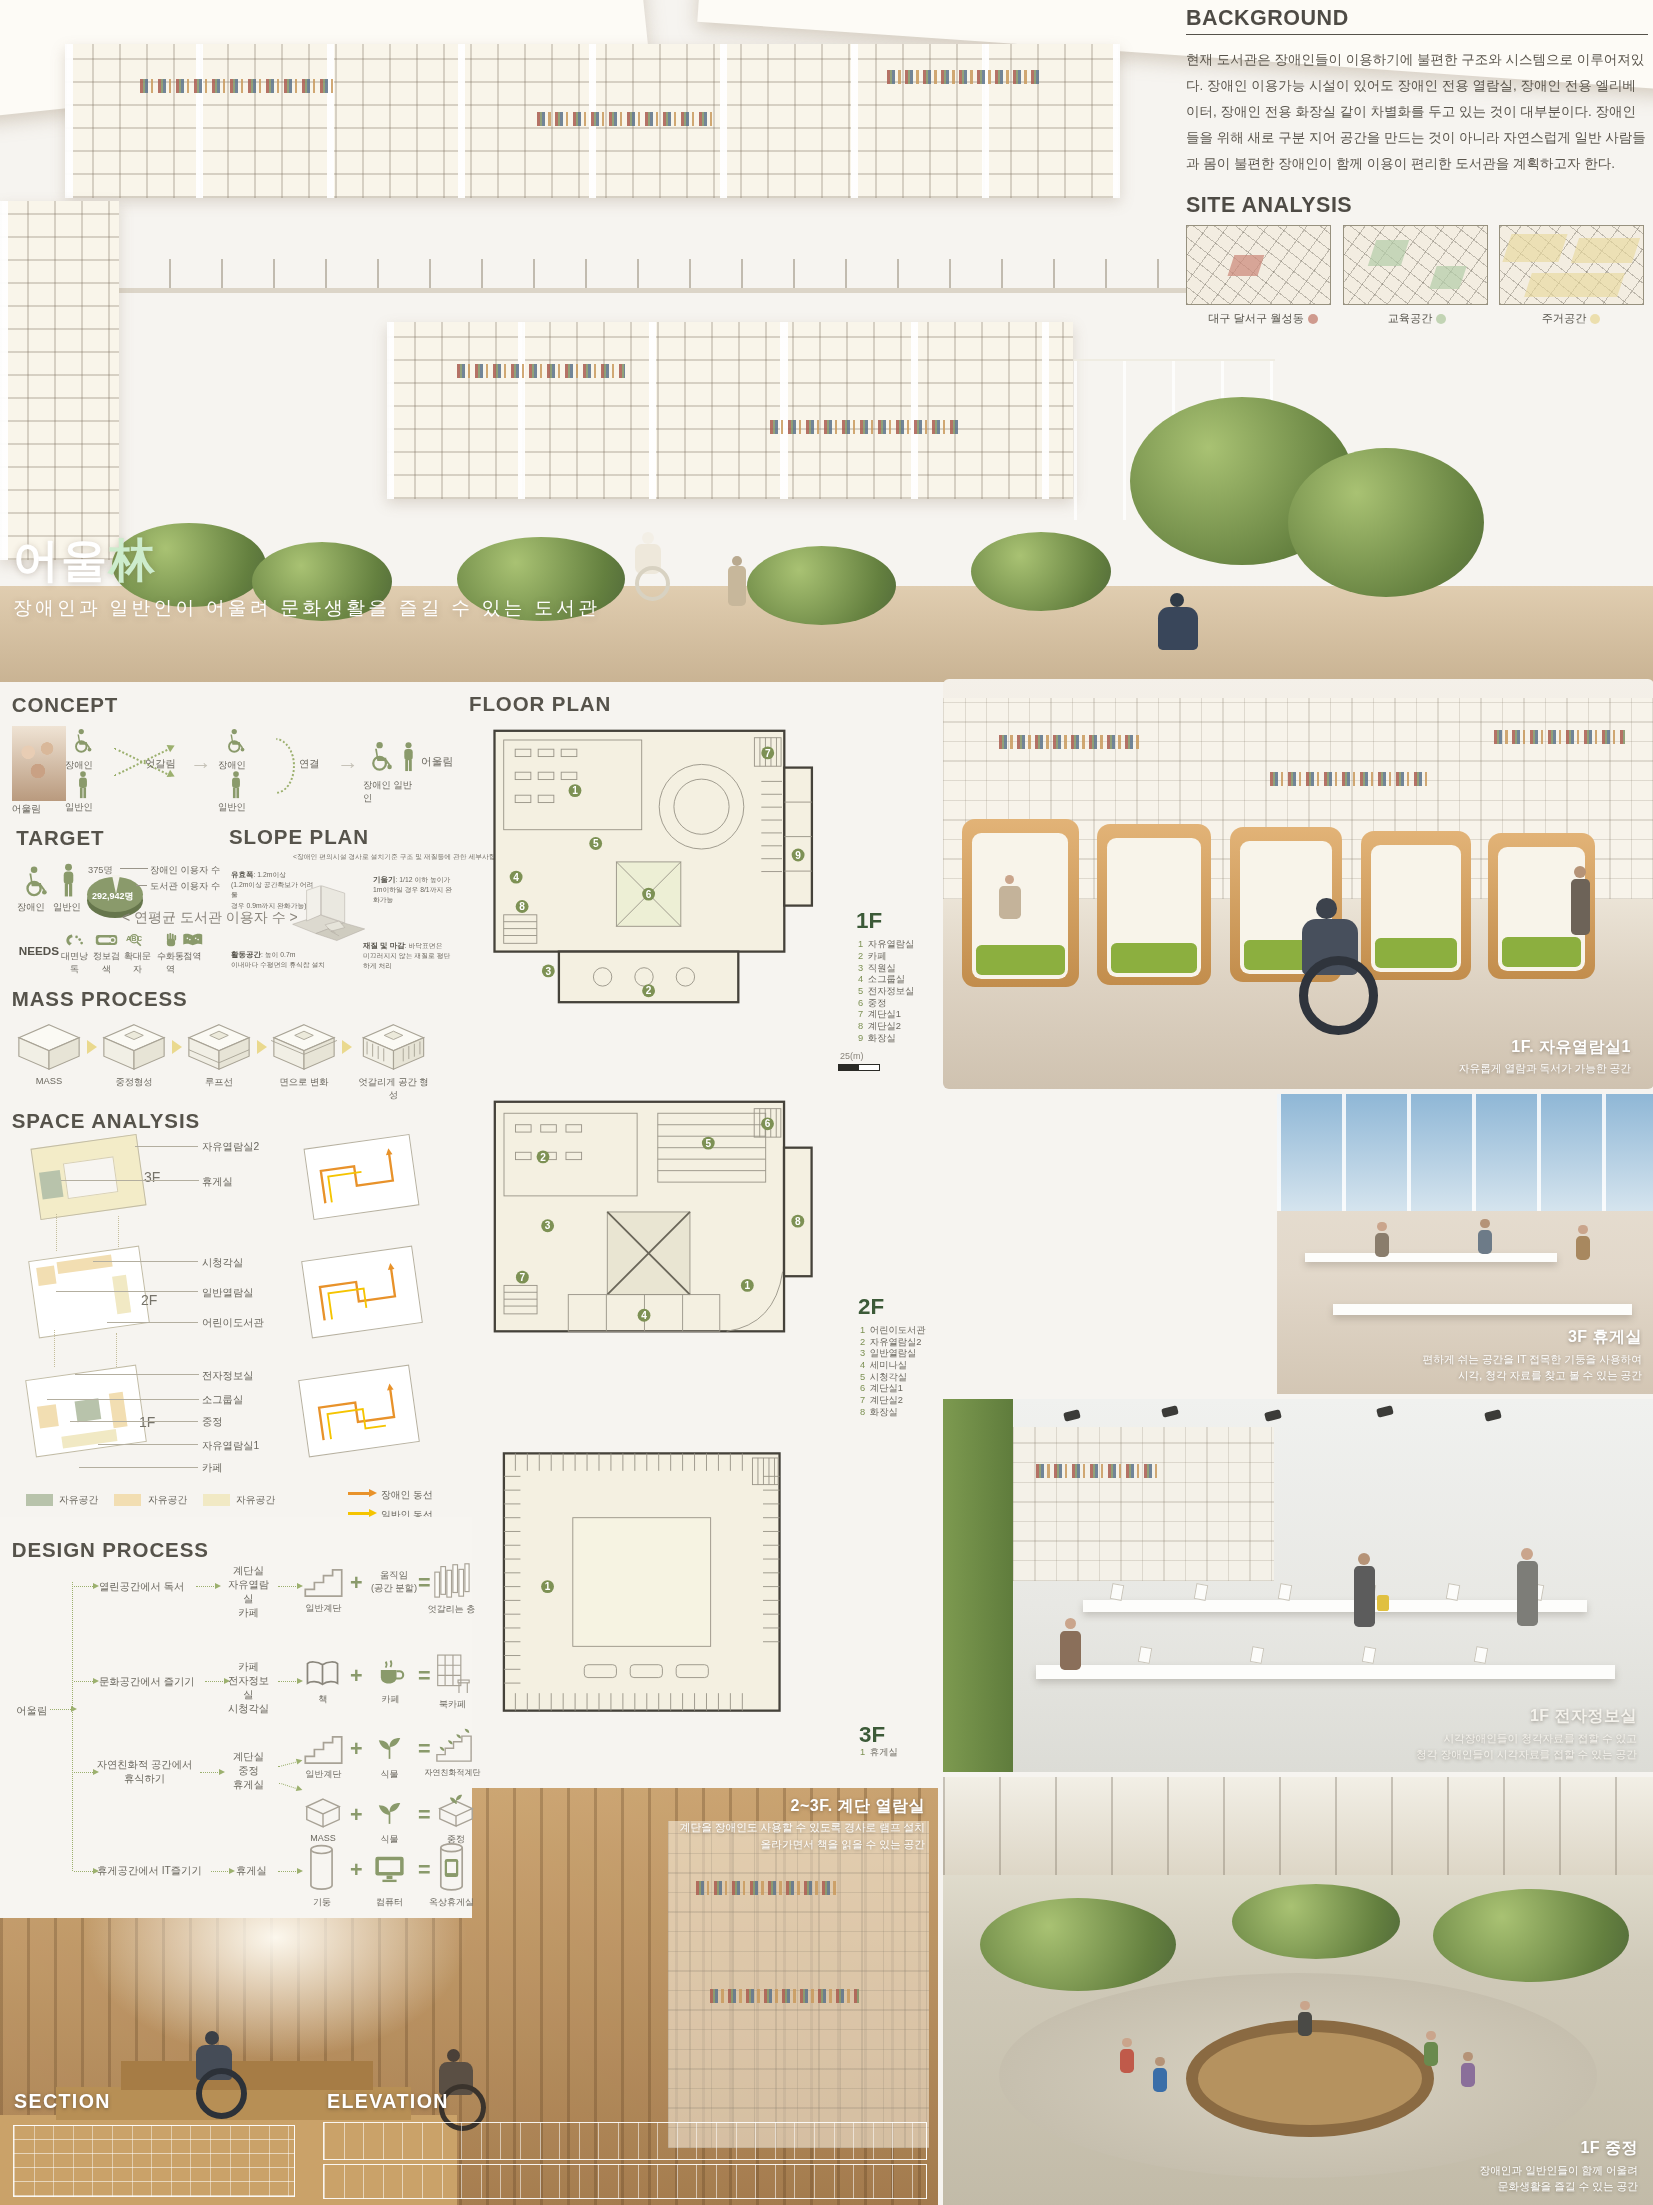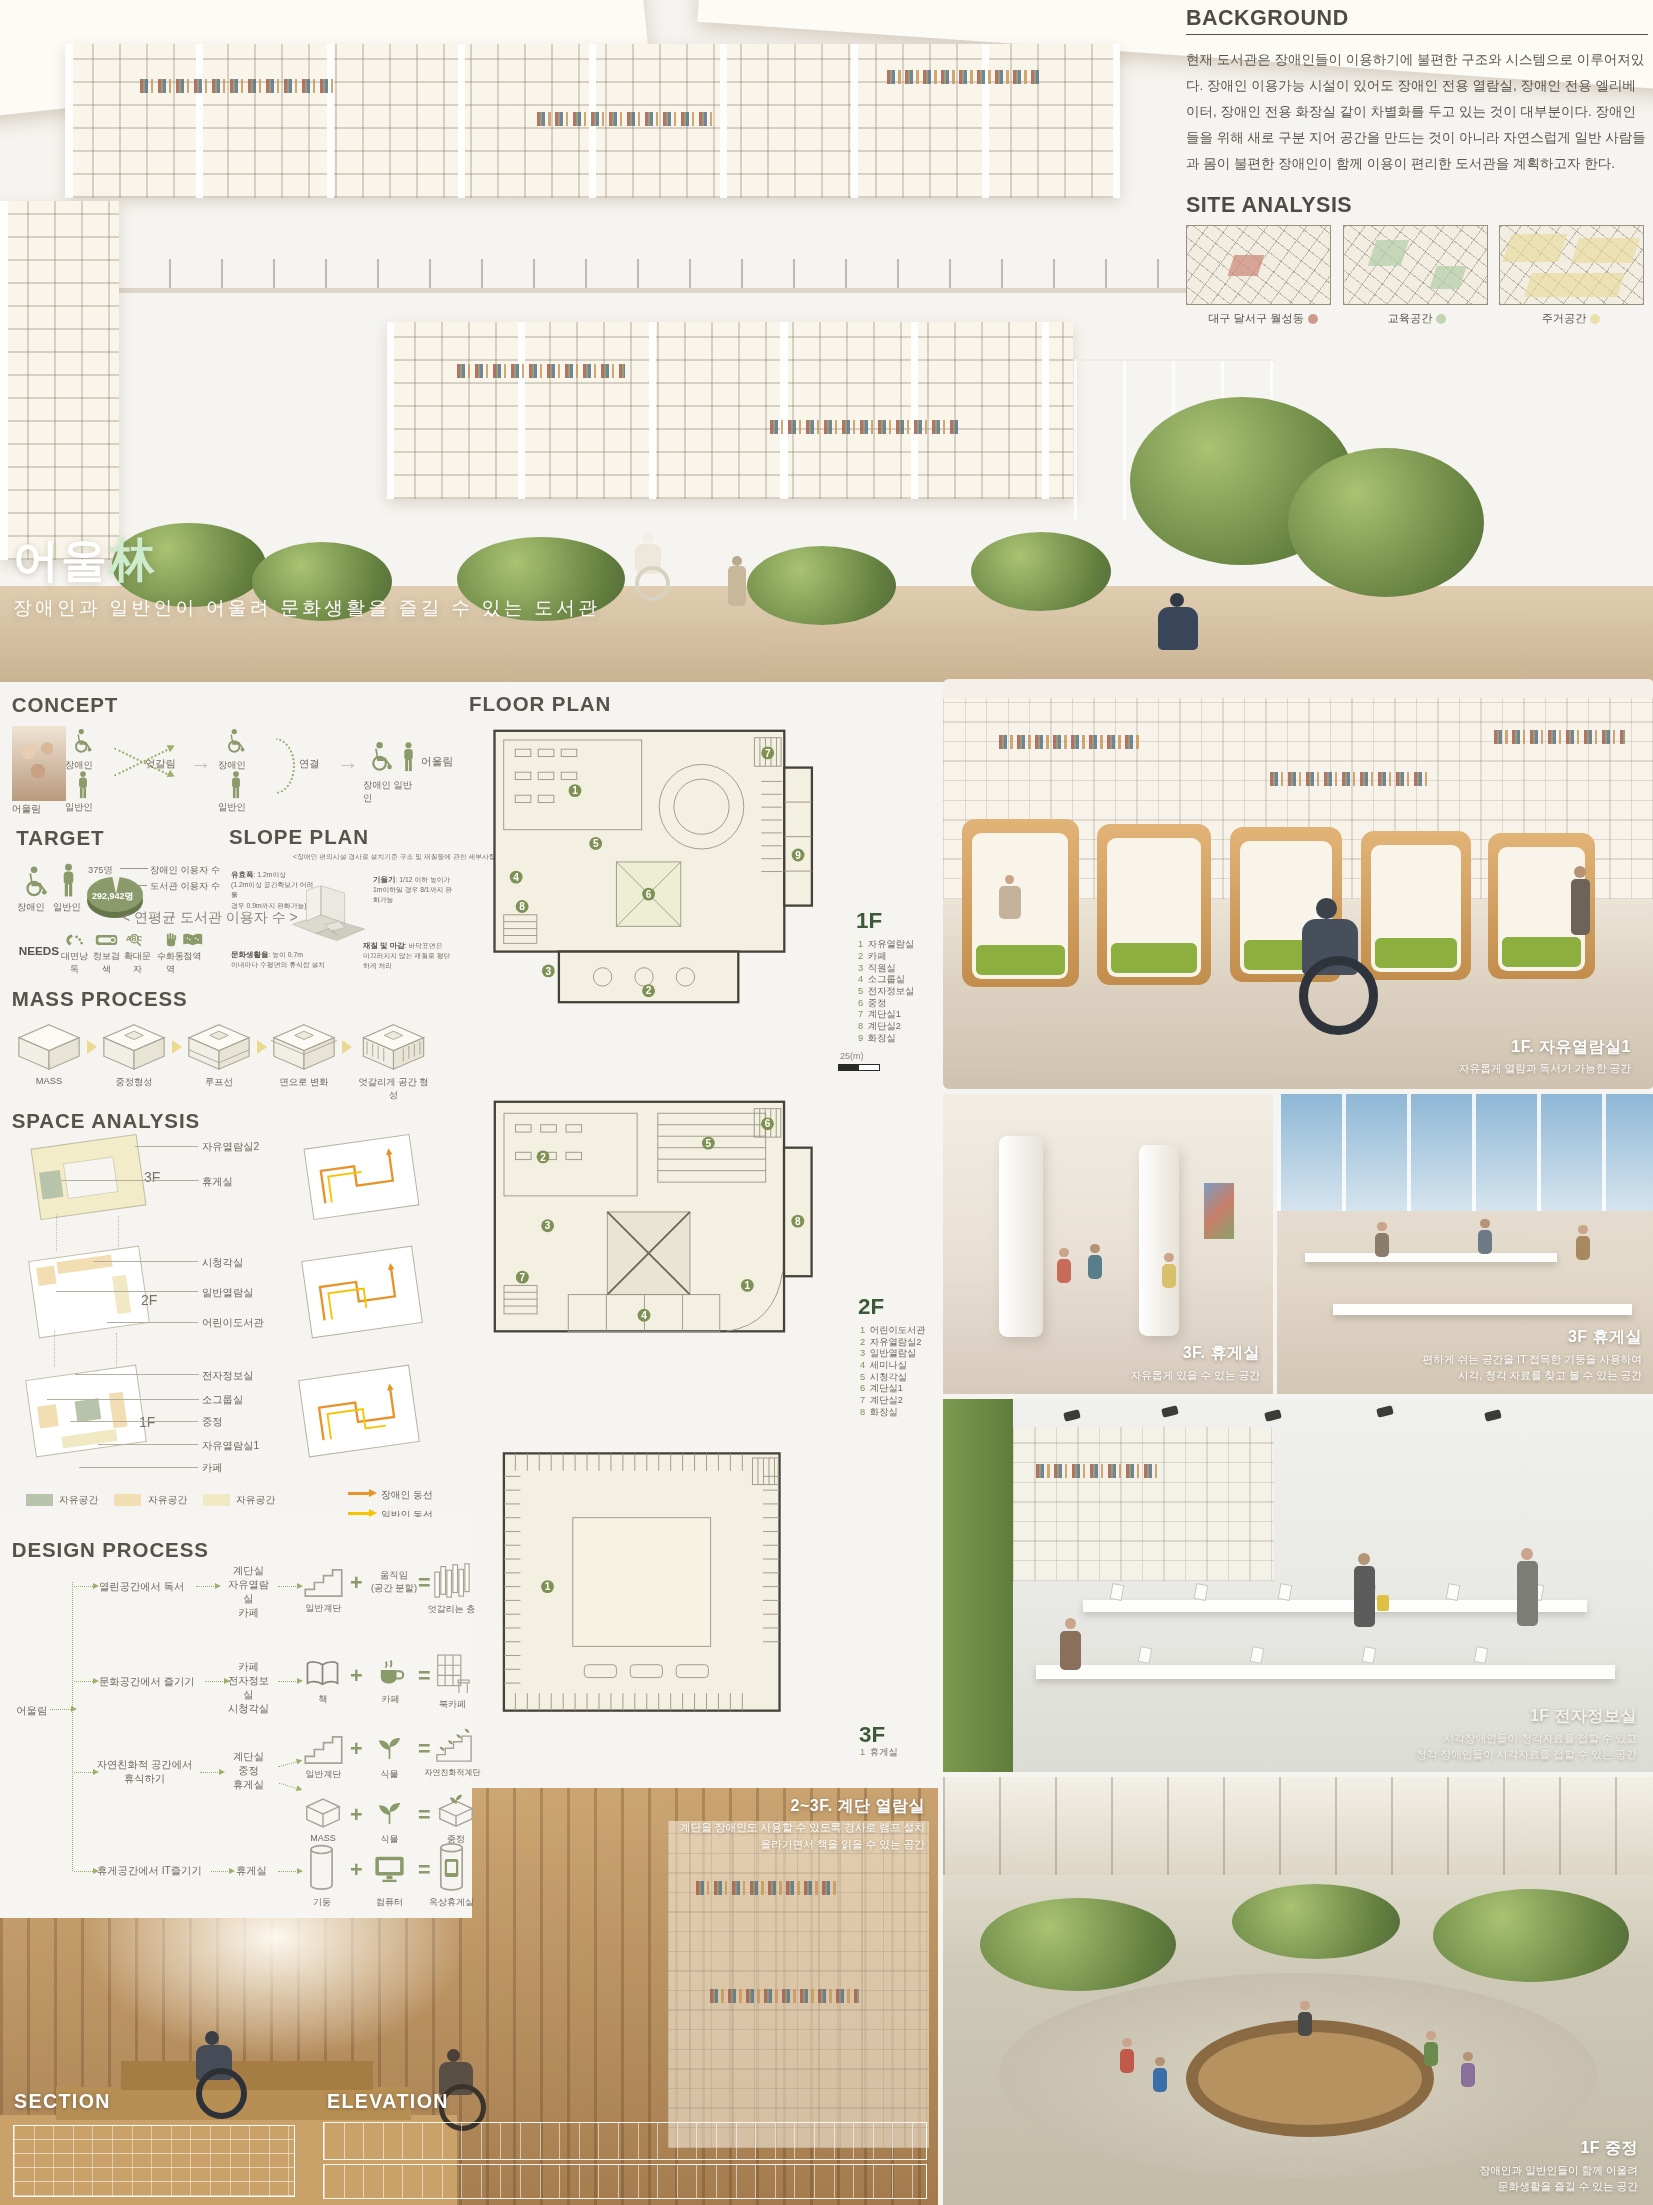--- a/index.html
+++ b/index.html
@@ -358,21 +358,21 @@
     </div>
 
   <div class="sec-h" style="left:229px;top:825px;">SLOPE PLAN</div>
   <div class="abs" style="left:293px;top:852px;font-size:6.8px;color:#77736a;">&lt;장애인 편의시설 경사로 설치기준 구조 및 재질등에 관한 세부사항&gt;</div>
   <div class="note pre" style="left:231px;top:869px;width:89px;"><b>유효폭</b><span>: 1.2m이상
 (1.2m이상 공간확보가 어려울
 경우 0.9m까지 완화가능)</span></div>
   <div class="note pre" style="left:373px;top:874px;width:84px;"><b>기울기</b><span>: 1/12 이하 높이가
 1m이하일 경우 8/1까지 완
 화가능</span></div>
-  <div class="note pre" style="left:231px;top:949px;width:96px;"><b>문화생활을</b><span>: 높이 0.7m
+  <div class="note pre" style="left:231px;top:949px;width:96px;"><b>활동공간</b><span>: 높이 0.7m
 이내마다 수평면의 휴식참 설치</span></div>
   <div class="note pre" style="left:363px;top:940px;width:96px;"><b>재질 및 마감</b><span>: 바닥표면은
 미끄러지지 않는 재질로 평탄
 하게 처리</span></div>
   <div class="abs" style="left:288px;top:880px;">
     <svg width="79" height="70" viewBox="0 0 170 150">
       <polygon points="10,95 70,75 120,92 60,115" fill="#dcd9cf" stroke="#a9a49a"></polygon>
       <polygon points="60,115 120,92 165,105 105,130" fill="#cfccc0" stroke="#a9a49a"></polygon>
       <polygon points="40,22 40,88 70,75 70,12" fill="#f2f0ea" stroke="#a9a49a"></polygon>
       <polygon points="72,12 72,75 122,92 122,28" fill="#eae8e0" stroke="#a9a49a"></polygon>
@@ -904,41 +904,20 @@
     <div class="fig" style="left:628px;top:187px;">
         <span class="fh" style="background:#b59377;width:12px;height:12px;"></span>
         <span class="fb" style="background:#6d6358;width:18.7px;height:56px;"></span>
       </div>
     <div class="cap" style="right:23px;bottom:12px;">
       <div class="t">1F. 자유열람실1</div>
       <div class="l">자유롭게 열람과 독서가 가능한 공간</div>
     </div>
   </div>
 
-  <div class="render" style="left:943px;top:1094px;width:330px;height:300px;background:linear-gradient(180deg,#f2ece4 0%,#e8e0d4 55%,#d6cabc 100%);">
-    <div class="column" style="left:56px;top:42px;width:44px;height:201px;"></div>
-    <div class="column" style="left:196px;top:51px;width:40px;height:191px;"></div>
-    <div class="abs" style="left:261px;top:89px;width:30px;height:56px;background:linear-gradient(135deg,#7a9ec0,#c77f6a,#8aa26c);"></div>
-    <div class="fig" style="left:114px;top:154px;">
-        <span class="fh" style="background:#caa58c;"></span>
-        <span class="fb" style="background:#c96b5a;"></span>
-      </div>
-    <div class="fig" style="left:145px;top:150px;">
-        <span class="fh" style="background:#b59377;"></span>
-        <span class="fb" style="background:#5a7d8c;"></span>
-      </div>
-    <div class="fig" style="left:219px;top:159px;">
-        <span class="fh" style="background:#caa58c;"></span>
-        <span class="fb" style="background:#d9c06a;"></span>
-      </div>
-    <div class="cap" style="right:13px;bottom:10.3px;">
-      <div class="t">3F. 휴게실</div>
-      <div class="l">자유롭게 있을 수 있는 공간</div>
-    </div>
-  </div>
 
   <div class="render" style="left:1277px;top:1094px;width:377px;height:300px;background:linear-gradient(180deg,#e9e2d6 0%,#e2d8ca 60%,#d3c6b4 100%);">
     <div class="abs" style="left:0;top:0;width:377px;height:117px;background:linear-gradient(180deg,#8fb7d6,#cfe0ec);
       background-image:repeating-linear-gradient(90deg,rgba(255,255,255,.85) 0 3.7px,transparent 3.7px 65px),linear-gradient(180deg,#8fb7d6,#d5e4ee);"></div>
     <div class="table" style="left:28px;top:159px;width:252px;height:9.3px;"></div>
     <div class="table" style="left:56px;top:210px;width:299px;height:11.2px;"></div>
     <div class="fig" style="left:98px;top:128px;">
         <span class="fh" style="background:#caa58c;"></span>
         <span class="fb" style="background:#8a7d6c;"></span>
       </div>

